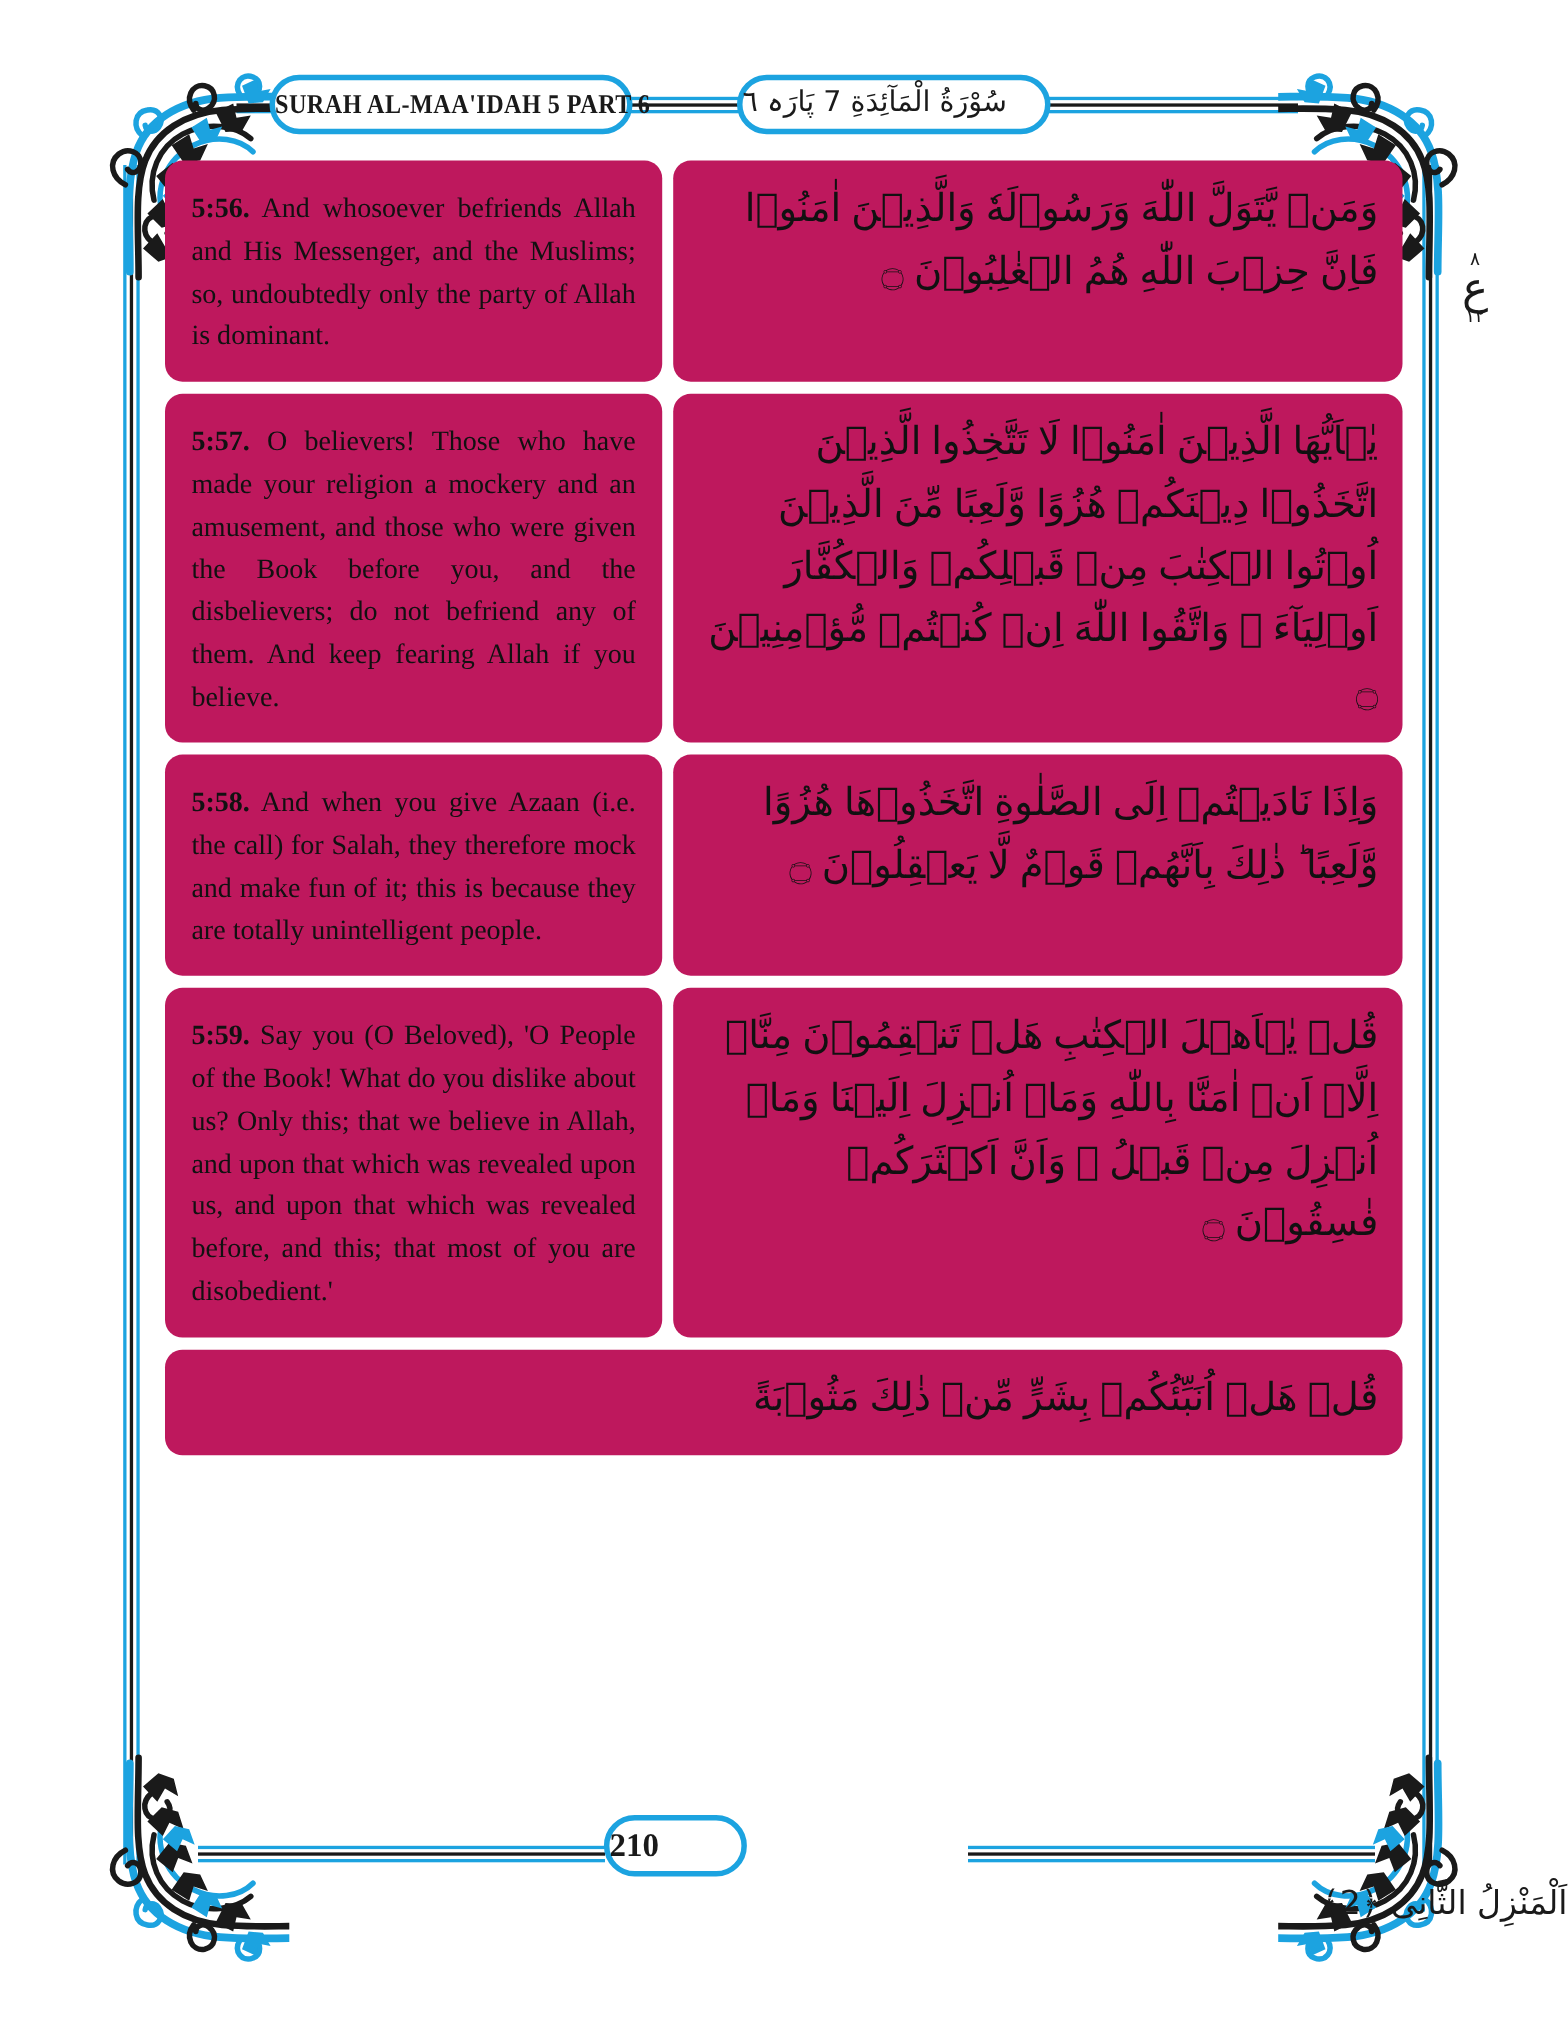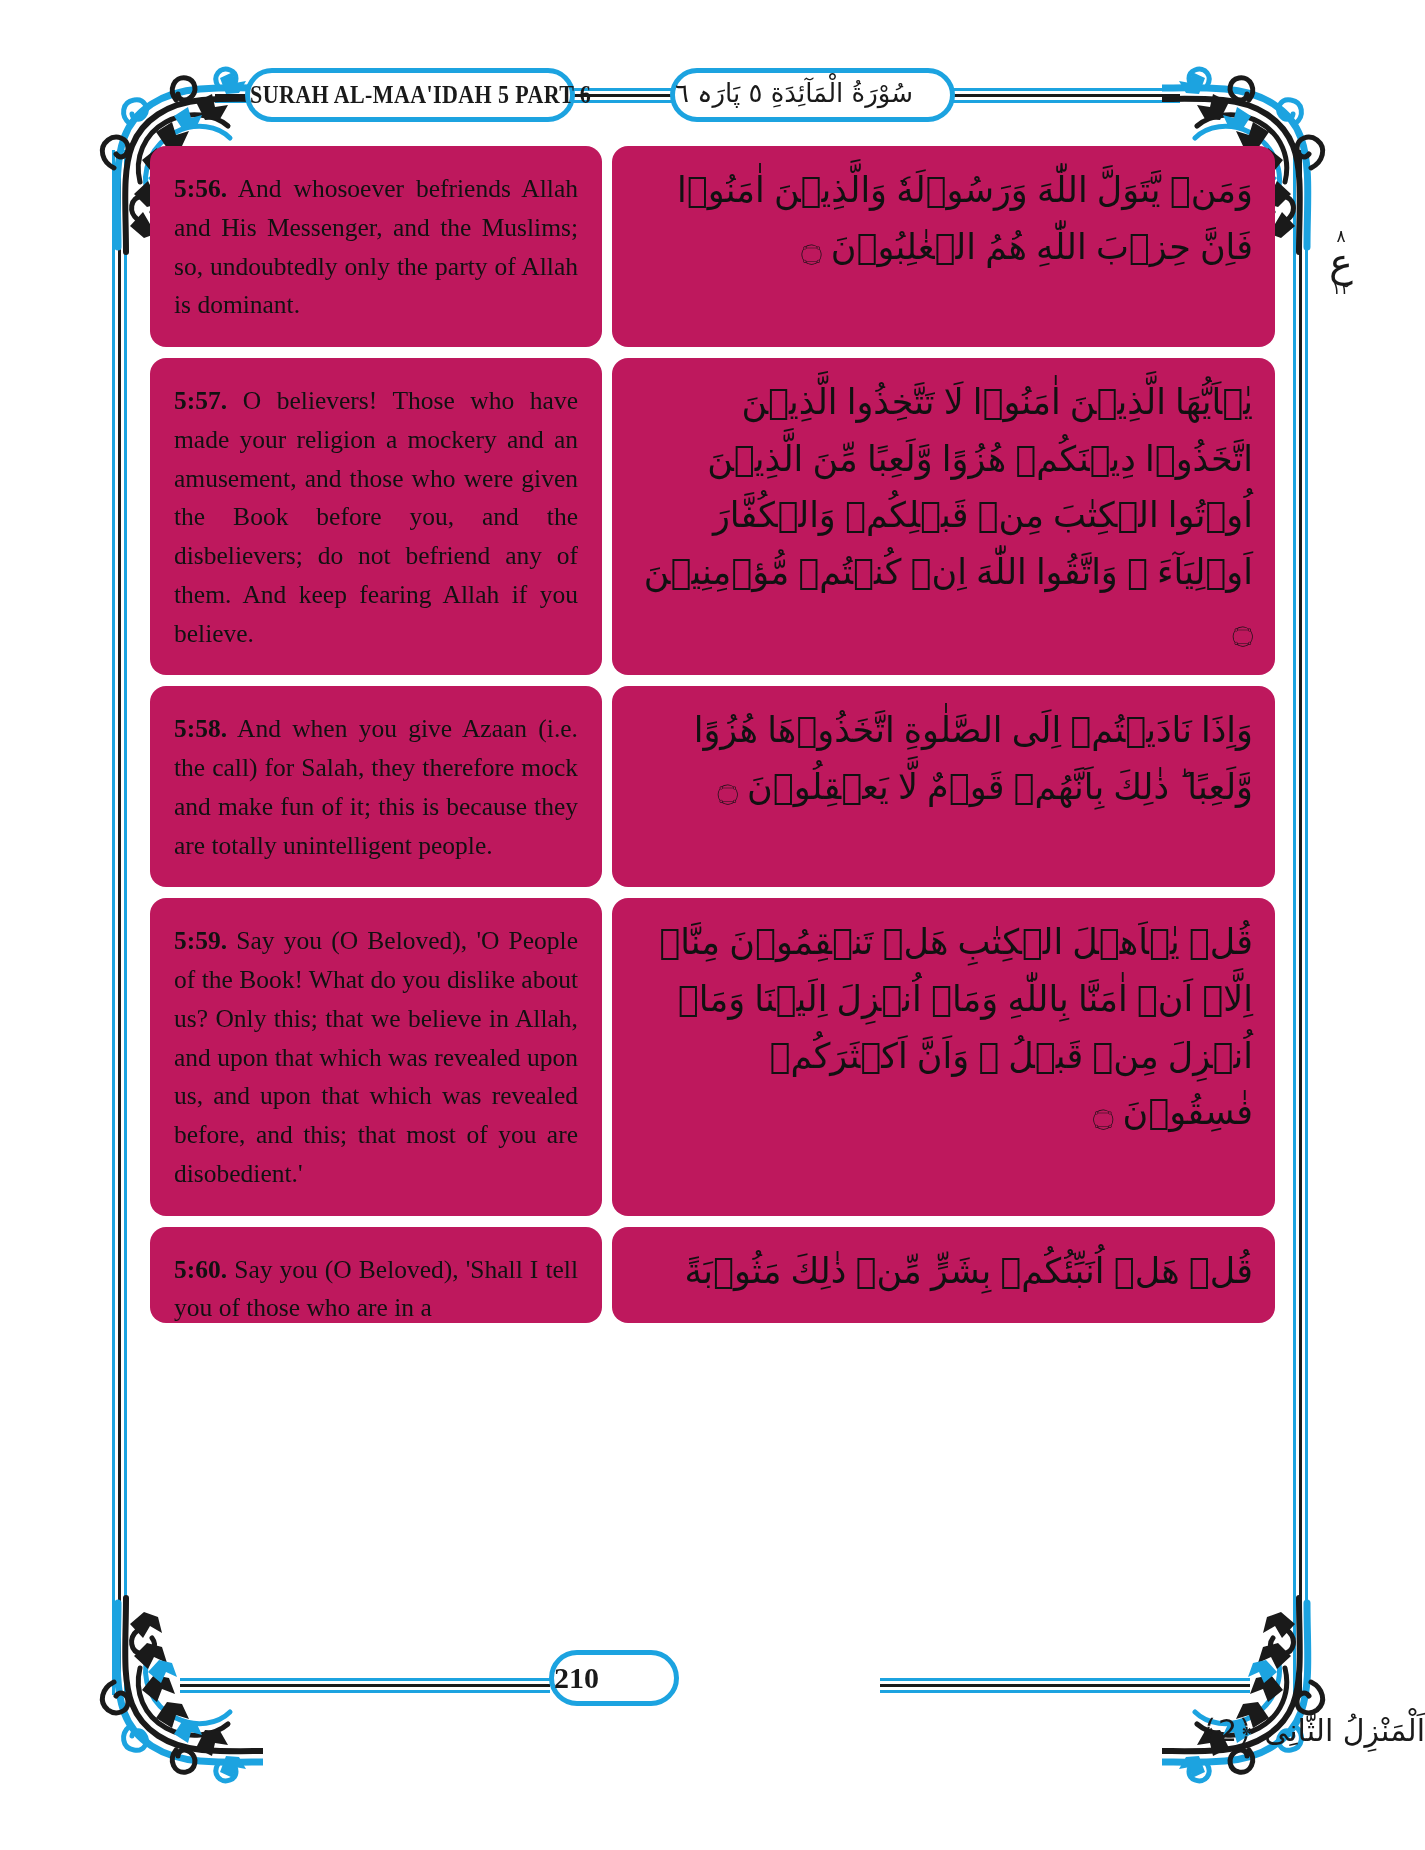--- a/index.html
+++ b/index.html
@@ -374,21 +374,21 @@
         <path d="M70,116 l13,-11 l5,11 l11,-5 l-5,14 l-13,3 z"></path>
         <path d="M142,16 l13,-6 l2,11 l11,-2 l-7,12 l-13,1 z"></path>
       </g>
     </svg>
   </div>
 
   <div class="pill" id="header-left-pill">
     <span id="header-left-title">SURAH AL-MAA'IDAH 5 PART 6</span>
   </div>
   <div class="pill" id="header-right-pill">
-    <span id="header-right-title">سُوْرَةُ الْمَآئِدَةِ ٥ پَارَہ ٦</span>
+    <span id="header-right-title">سُوْرَةُ الْمَآئِدَةِ 7 پَارَہ ٦</span>
   </div>
 
   <div id="ruku-marker">
     <div id="ruku-top">٨</div>
     <div id="ruku-glyph">ع</div>
     <div id="ruku-bottom">١٢</div>
   </div>
 
   <div id="content">
 
@@ -430,25 +430,20 @@
         <div class="en-text">
           <span class="ref">5:59.</span><span> Say you (O Beloved), 'O People of the Book! What do you dislike about us? Only this; that we believe in Allah, and upon that which was revealed upon us, and upon that which was revealed before, and this; that most of you are disobedient.'</span>
         </div>
       </div>
       <div class="cell cell-ar">
         <div class="ar-text">قُلۡ یٰۤاَهۡلَ الۡكِتٰبِ هَلۡ تَنۡقِمُوۡنَ مِنَّاۤ اِلَّاۤ اَنۡ اٰمَنَّا بِاللّٰهِ وَمَاۤ اُنۡزِلَ اِلَیۡنَا وَمَاۤ اُنۡزِلَ مِنۡ قَبۡلُ ۙ وَاَنَّ اَكۡثَرَكُمۡ فٰسِقُوۡنَ ۝</div>
       </div>
     </div>
 
     <div class="verse-row clipped">
-      <div class="cell cell-en">
-        <div class="en-text">
-          <span class="ref">5:60.</span><span> Say you (O Beloved), 'Shall I tell you of those who are in a</span>
-        </div>
-      </div>
       <div class="cell cell-ar">
         <div class="ar-text">قُلۡ هَلۡ اُنَبِّئُكُمۡ بِشَرٍّ مِّنۡ ذٰلِكَ مَثُوۡبَةً</div>
       </div>
     </div>
 
   </div>
 
   <div class="pill" id="pagenum-pill">
     <span id="pagenum">210</span>
   </div>

